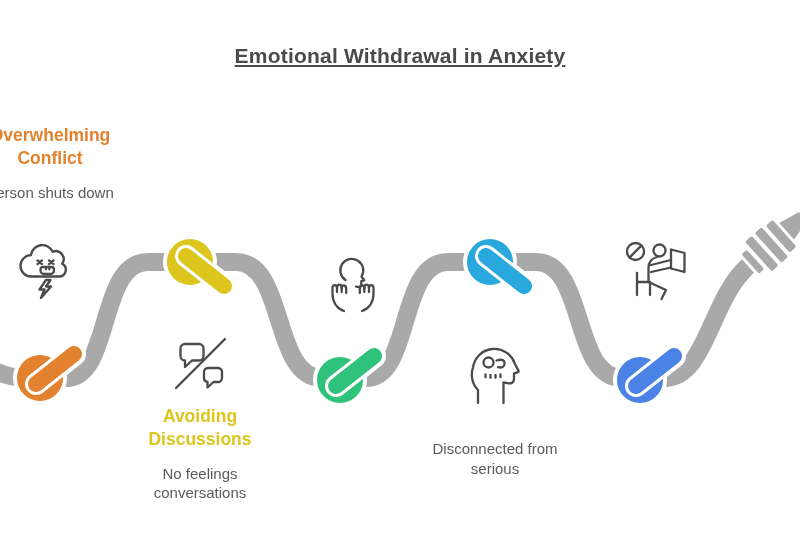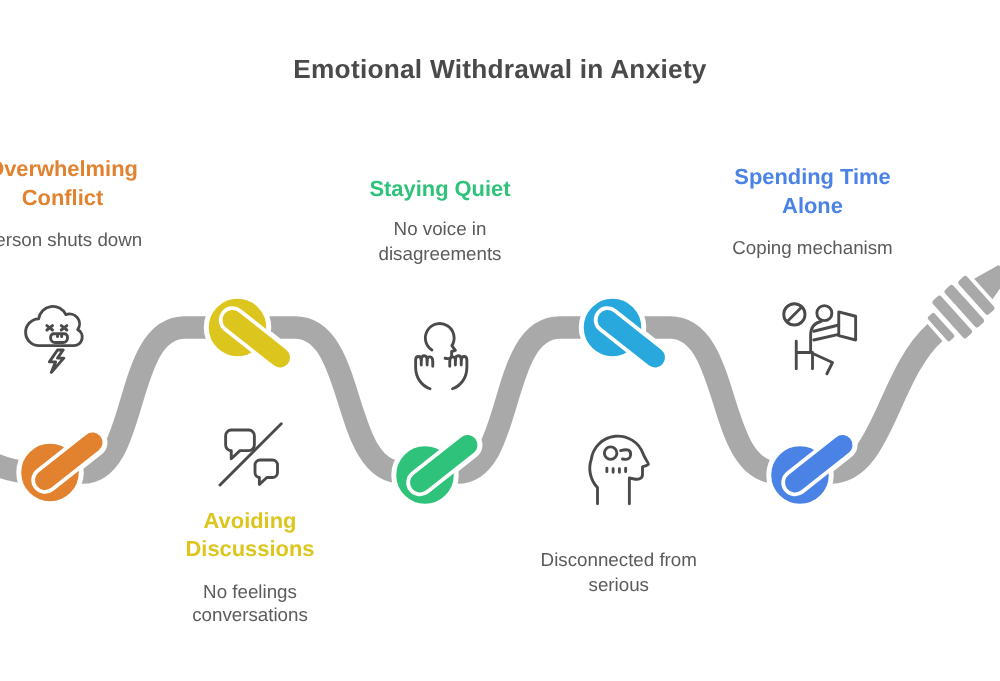--- a/index.html
+++ b/index.html
@@ -2,21 +2,21 @@
 <html><head>
 <meta charset="utf-8">
 <style>
   html,body{margin:0;padding:0;background:#fff;}
   #app{
     position:relative;width:800px;height:545px;overflow:hidden;background:#fff;
     font-family:"Liberation Sans",sans-serif;
   }
   .title{
     position:absolute;top:44px;left:0;width:100%;text-align:center;
-    font-size:21px;font-weight:bold;color:#4a4a4a;letter-spacing:.2px;
+    font-size:21px;font-weight:bold;color:#4a4a4a;letter-spacing:.2px;text-decoration:underline;
   }
   .step{position:absolute;text-align:center;}
   .step .heading{font-weight:bold;font-size:17.5px;line-height:1.3;}
   .step .sub{font-size:15px;line-height:1.32;color:#5b5b5b;margin-top:13px;}
   .step1{left:-35px;top:124px;width:170px;}
   .step2{left:125px;top:405px;width:150px;}
   .step3{left:267px;top:140px;width:170px;}
   .step3 .sub{margin-top:11px;}
   .step4{left:410px;top:426px;width:170px;}
   .step5{left:570px;top:130px;width:160px;}
@@ -79,30 +79,22 @@
   </svg>
 
   <div class="step step1">
     <div class="heading" style="color: rgb(226, 130, 46);">Overwhelming Conflict</div>
     <div class="sub">Person shuts down</div>
   </div>
   <div class="step step2">
     <div class="heading" style="color: rgb(220, 198, 30);">Avoiding Discussions</div>
     <div class="sub">No feelings conversations</div>
   </div>
-  <div class="step step3">
-    <div class="heading" style="color: rgb(47, 194, 123);">Staying Quiet</div>
-    <div class="sub">No voice in disagreements</div>
-  </div>
   <div class="step step4">
     <div class="sub">Disconnected from serious</div>
-  </div>
-  <div class="step step5">
-    <div class="heading" style="color: rgb(74, 130, 230);">Spending Time Alone</div>
-    <div class="sub">Coping mechanism</div>
   </div>
 
   <svg class="icon" style="left:17px;top:237px;" width="62" height="62" viewBox="0 0 62 62">
     <path d="M14.5 39.5 H42 a6.8 6.8 0 0 0 3.2-12.8 a8 8 0 0 0 -9.5-12 a11.5 11.5 0 0 0 -21.8 3.4 A8 8 0 0 0 14.5 39.5 Z"></path>
     <path d="M20.5 23.5 l4.5 3.5 M25 23.5 l-4.5 3.5"></path>
     <path d="M36.5 23.5 l-4.5 3.5 M32 23.5 l4.5 3.5"></path>
     <path d="M26 30 h8.5 a2.5 2.5 0 0 1 2.5 2.5 v1 a3.5 3.5 0 0 1 -3.5 3.5 h-6.5 a3.5 3.5 0 0 1 -3.5 -3.5 v-1 a2.5 2.5 0 0 1 2.5 -2.5 z M29 30 v2.3 M32.3 30 v2.3"></path>
     <path d="M29 43 l-6.5 9.5 h5 l-3.5 8.5 l10 -11.5 h-5 l4.5 -6.5 z"></path>
   </svg>
 

